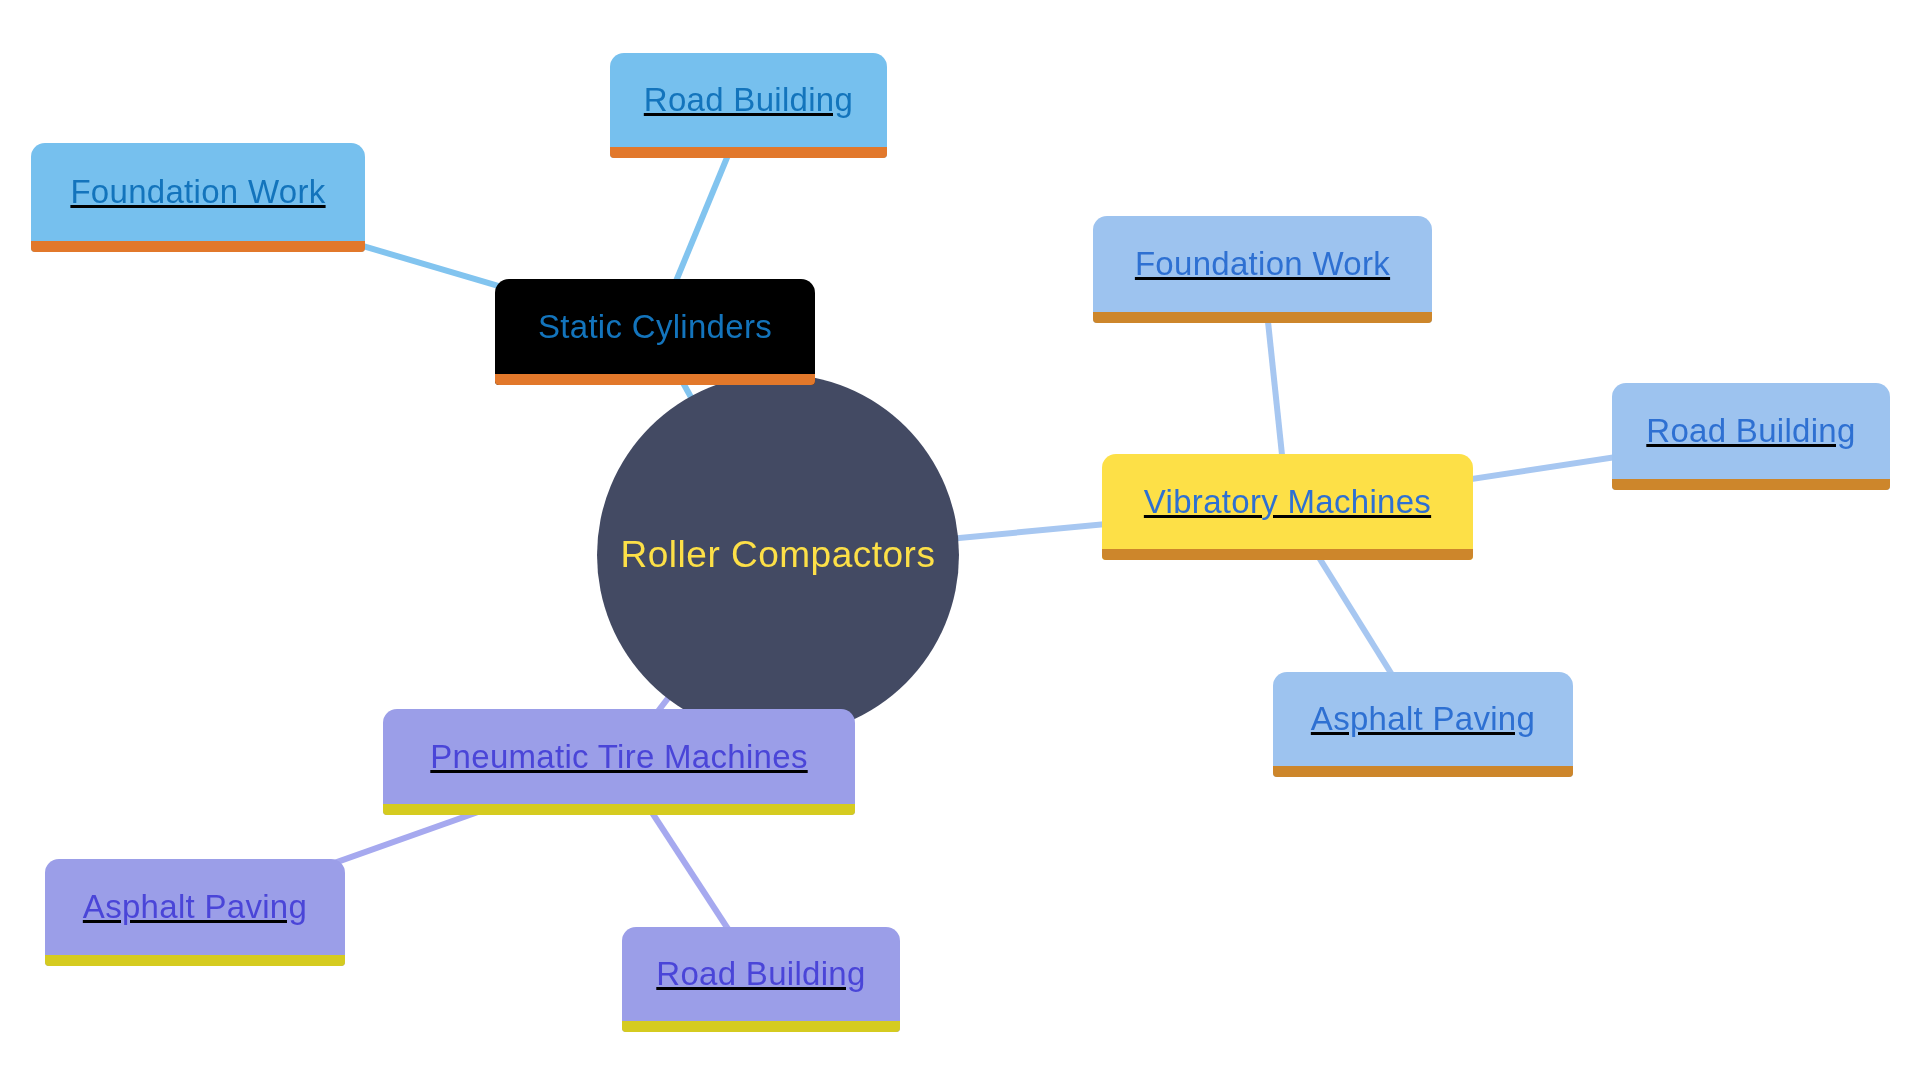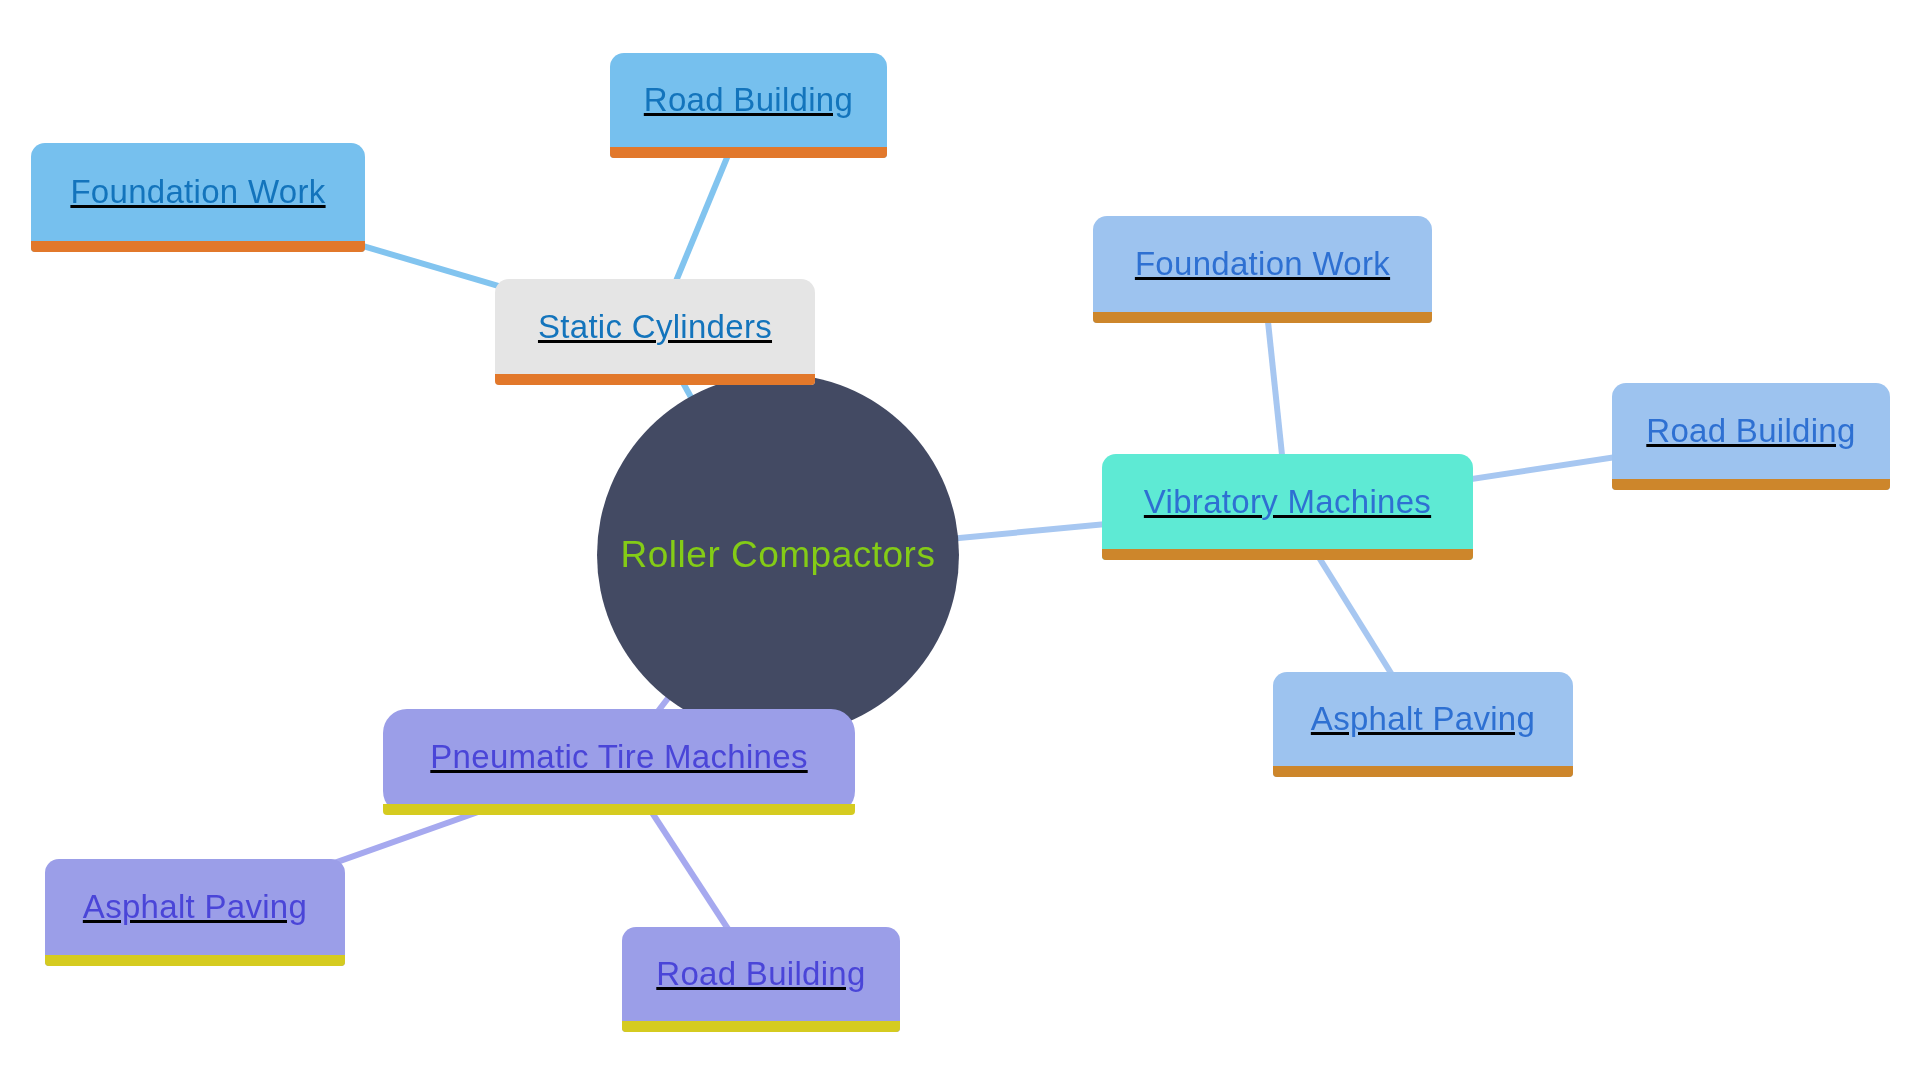--- a/index.html
+++ b/index.html
@@ -72,53 +72,53 @@
       <line x1="778" y1="555" x2="1287.5" y2="507" stroke="#A7C7F1" stroke-width="6"></line>
       <line x1="1287.5" y1="507" x2="1262.5" y2="269.5" stroke="#A7C7F1" stroke-width="6"></line>
       <line x1="1287.5" y1="507" x2="1751" y2="436.5" stroke="#A7C7F1" stroke-width="6"></line>
       <line x1="1287.5" y1="507" x2="1423" y2="724.5" stroke="#A7C7F1" stroke-width="6"></line>
       <line x1="778" y1="555" x2="619" y2="762" stroke="#A6A9EF" stroke-width="6"></line>
       <line x1="619" y1="762" x2="195" y2="912.5" stroke="#A6A9EF" stroke-width="6"></line>
       <line x1="619" y1="762" x2="761" y2="979.5" stroke="#A6A9EF" stroke-width="6"></line>
     </svg>
 
   <div class="root-node" id="root-node" style="left: 597px; top: 374px; width: 362px; height: 362px; background: rgb(67, 74, 99);">
-    <span class="root-label" style="color: #84cc16;">Roller Compactors</span>
+    <span class="root-label" style="color: #fde047;">Roller Compactors</span>
   </div>
 
   <div id="nodes">
-      <div class="node" style="left: 495px; top: 279px; width: 320px; height: 106px; background: #e5e5e5;">
+      <div class="node" style="left: 495px; top: 279px; width: 320px; height: 106px; background: #000000;">
         <span class="node-label" style="color: rgb(19, 116, 188);">Static Cylinders</span>
         <div class="accent-bar" style="background: rgb(226, 120, 43);"></div>
       </div>
       <div class="node" style="left: 610px; top: 53px; width: 277px; height: 105px; background: rgb(118, 192, 238);">
         <span class="node-label" style="color: rgb(19, 116, 188);">Road Building</span>
         <div class="accent-bar" style="background: rgb(226, 120, 43);"></div>
       </div>
       <div class="node" style="left: 31px; top: 143px; width: 334px; height: 109px; background: rgb(118, 192, 238);">
         <span class="node-label" style="color: rgb(19, 116, 188);">Foundation Work</span>
         <div class="accent-bar" style="background: rgb(226, 120, 43);"></div>
       </div>
-      <div class="node" style="left: 1102px; top: 454px; width: 371px; height: 106px; background: #5eead4;">
+      <div class="node" style="left: 1102px; top: 454px; width: 371px; height: 106px; background: #fde047;">
         <span class="node-label" style="color: rgb(46, 112, 210);">Vibratory Machines</span>
         <div class="accent-bar" style="background: rgb(205, 134, 43);"></div>
       </div>
       <div class="node" style="left: 1093px; top: 216px; width: 339px; height: 107px; background: rgb(157, 195, 239);">
         <span class="node-label" style="color: rgb(46, 112, 210);">Foundation Work</span>
         <div class="accent-bar" style="background: rgb(205, 134, 43);"></div>
       </div>
       <div class="node" style="left: 1612px; top: 383px; width: 278px; height: 107px; background: rgb(157, 195, 239);">
         <span class="node-label" style="color: rgb(46, 112, 210);">Road Building</span>
         <div class="accent-bar" style="background: rgb(205, 134, 43);"></div>
       </div>
       <div class="node" style="left: 1273px; top: 672px; width: 300px; height: 105px; background: rgb(157, 195, 239);">
         <span class="node-label" style="color: rgb(46, 112, 210);">Asphalt Paving</span>
         <div class="accent-bar" style="background: rgb(205, 134, 43);"></div>
       </div>
-      <div class="node" style="left: 383px; top: 709px; width: 472px; height: 106px; background: rgb(155, 158, 232); border-radius: 24px;">
+      <div class="node" style="left: 383px; top: 709px; width: 472px; height: 106px; background: rgb(155, 158, 232);">
         <span class="node-label" style="color: rgb(74, 69, 216);">Pneumatic Tire Machines</span>
         <div class="accent-bar" style="background: rgb(213, 203, 32);"></div>
       </div>
       <div class="node" style="left: 45px; top: 859px; width: 300px; height: 107px; background: rgb(155, 158, 232);">
         <span class="node-label" style="color: rgb(74, 69, 216);">Asphalt Paving</span>
         <div class="accent-bar" style="background: rgb(213, 203, 32);"></div>
       </div>
       <div class="node" style="left: 622px; top: 927px; width: 278px; height: 105px; background: rgb(155, 158, 232);">
         <span class="node-label" style="color: rgb(74, 69, 216);">Road Building</span>
         <div class="accent-bar" style="background: rgb(213, 203, 32);"></div>

